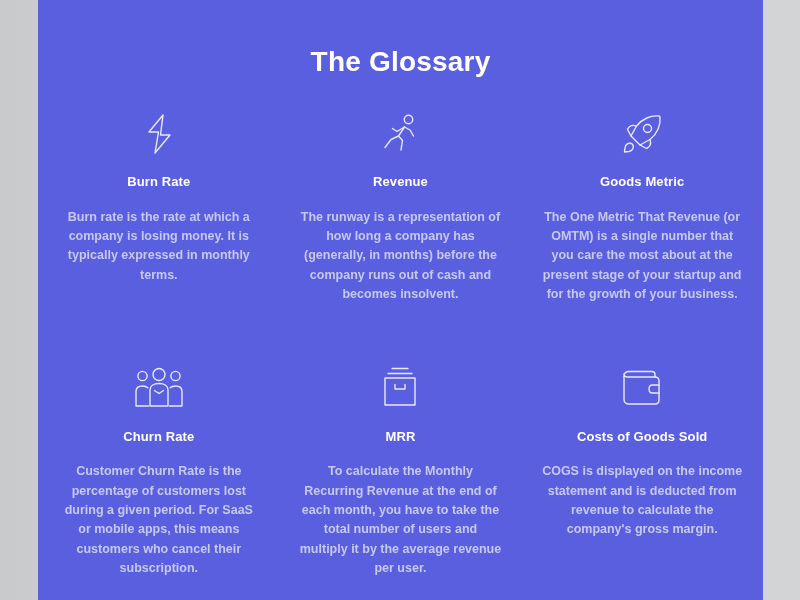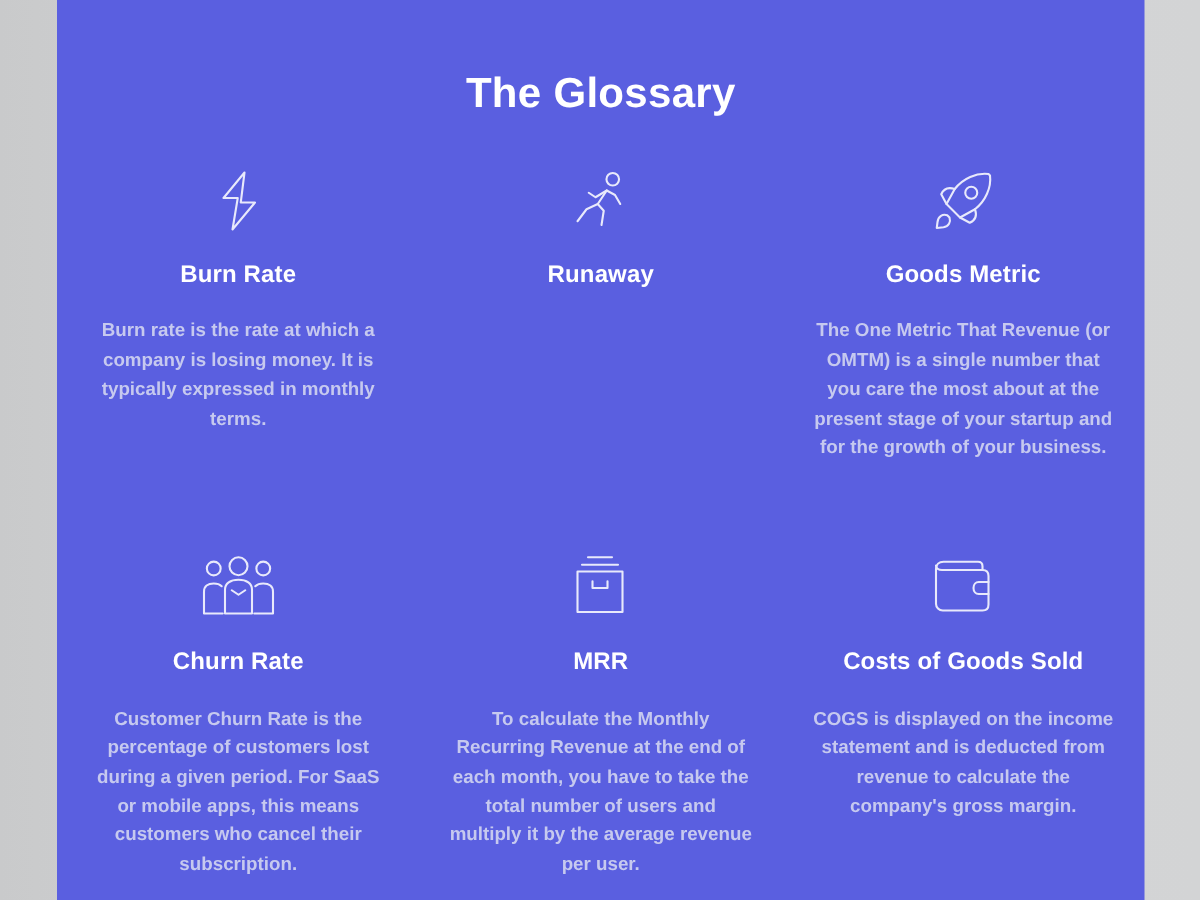--- a/index.html
+++ b/index.html
@@ -45,21 +45,21 @@
   .card-icon {
     height:52px;
     display:flex;
     align-items:center;
     justify-content:center;
     margin-bottom:14px;
   }
   .card-icon svg { display:block; }
   .card-title {
     color:#ffffff;
-    font-size:16px;
+    font-size:13px;
     font-weight:bold;
     line-height:1.28;
     margin-bottom:17px;
     letter-spacing:0.1px;
   }
   .card-body {
     color:#c6c9ef;
     font-size:12.5px;
     line-height:1.55;
     max-width:215px;
@@ -90,21 +90,22 @@
       <div class="card">
         <div class="card-icon">
           <svg width="46" height="46" viewBox="0 0 46 46" fill="none" stroke="#e8e9fb" stroke-width="1.4" stroke-linejoin="round" stroke-linecap="round">
             <circle cx="31.5" cy="8.5" r="4.2"></circle>
             <path d="M27.5 16 L20 20.5 L15.5 17.5"></path>
             <path d="M27.5 16 L33 19 L36.5 25"></path>
             <path d="M27.5 16 L21.5 25 L25.5 29.5 L24 39"></path>
             <path d="M21.5 25 L14 28.5 L8 36.5"></path>
           </svg>
         </div>
-        <div class="card-title">Runaway</div>
+        <div class="card-title">Revenue</div>
+        <div class="card-body">The runway is a representation of how long a company has (generally, in months) before the company runs out of cash and becomes insolvent.</div>
       </div>
 
       <div class="card">
         <div class="card-icon">
           <svg width="48" height="48" viewBox="0 0 48 48" fill="none" stroke="#e8e9fb" stroke-width="1.4" stroke-linejoin="round" stroke-linecap="round">
             <path d="M41 6 C33 5 24 9 18.5 16 L13 26 L22 35 L32 29.5 C39 24 43 15 42 7 Z"></path>
             <circle cx="29.5" cy="18.5" r="4"></circle>
             <path d="M18.5 16 C14 14.5 11 16 9.5 19.5 L13 26"></path>
             <path d="M32 29.5 C33.5 34 32 37 28.5 38.5 L22 35"></path>
             <path d="M13.5 33.5 C10.5 32.5 7.5 34 7 38 L6.5 42 L11 41.5 C14.5 41 16 38 15 35 Z"></path>

